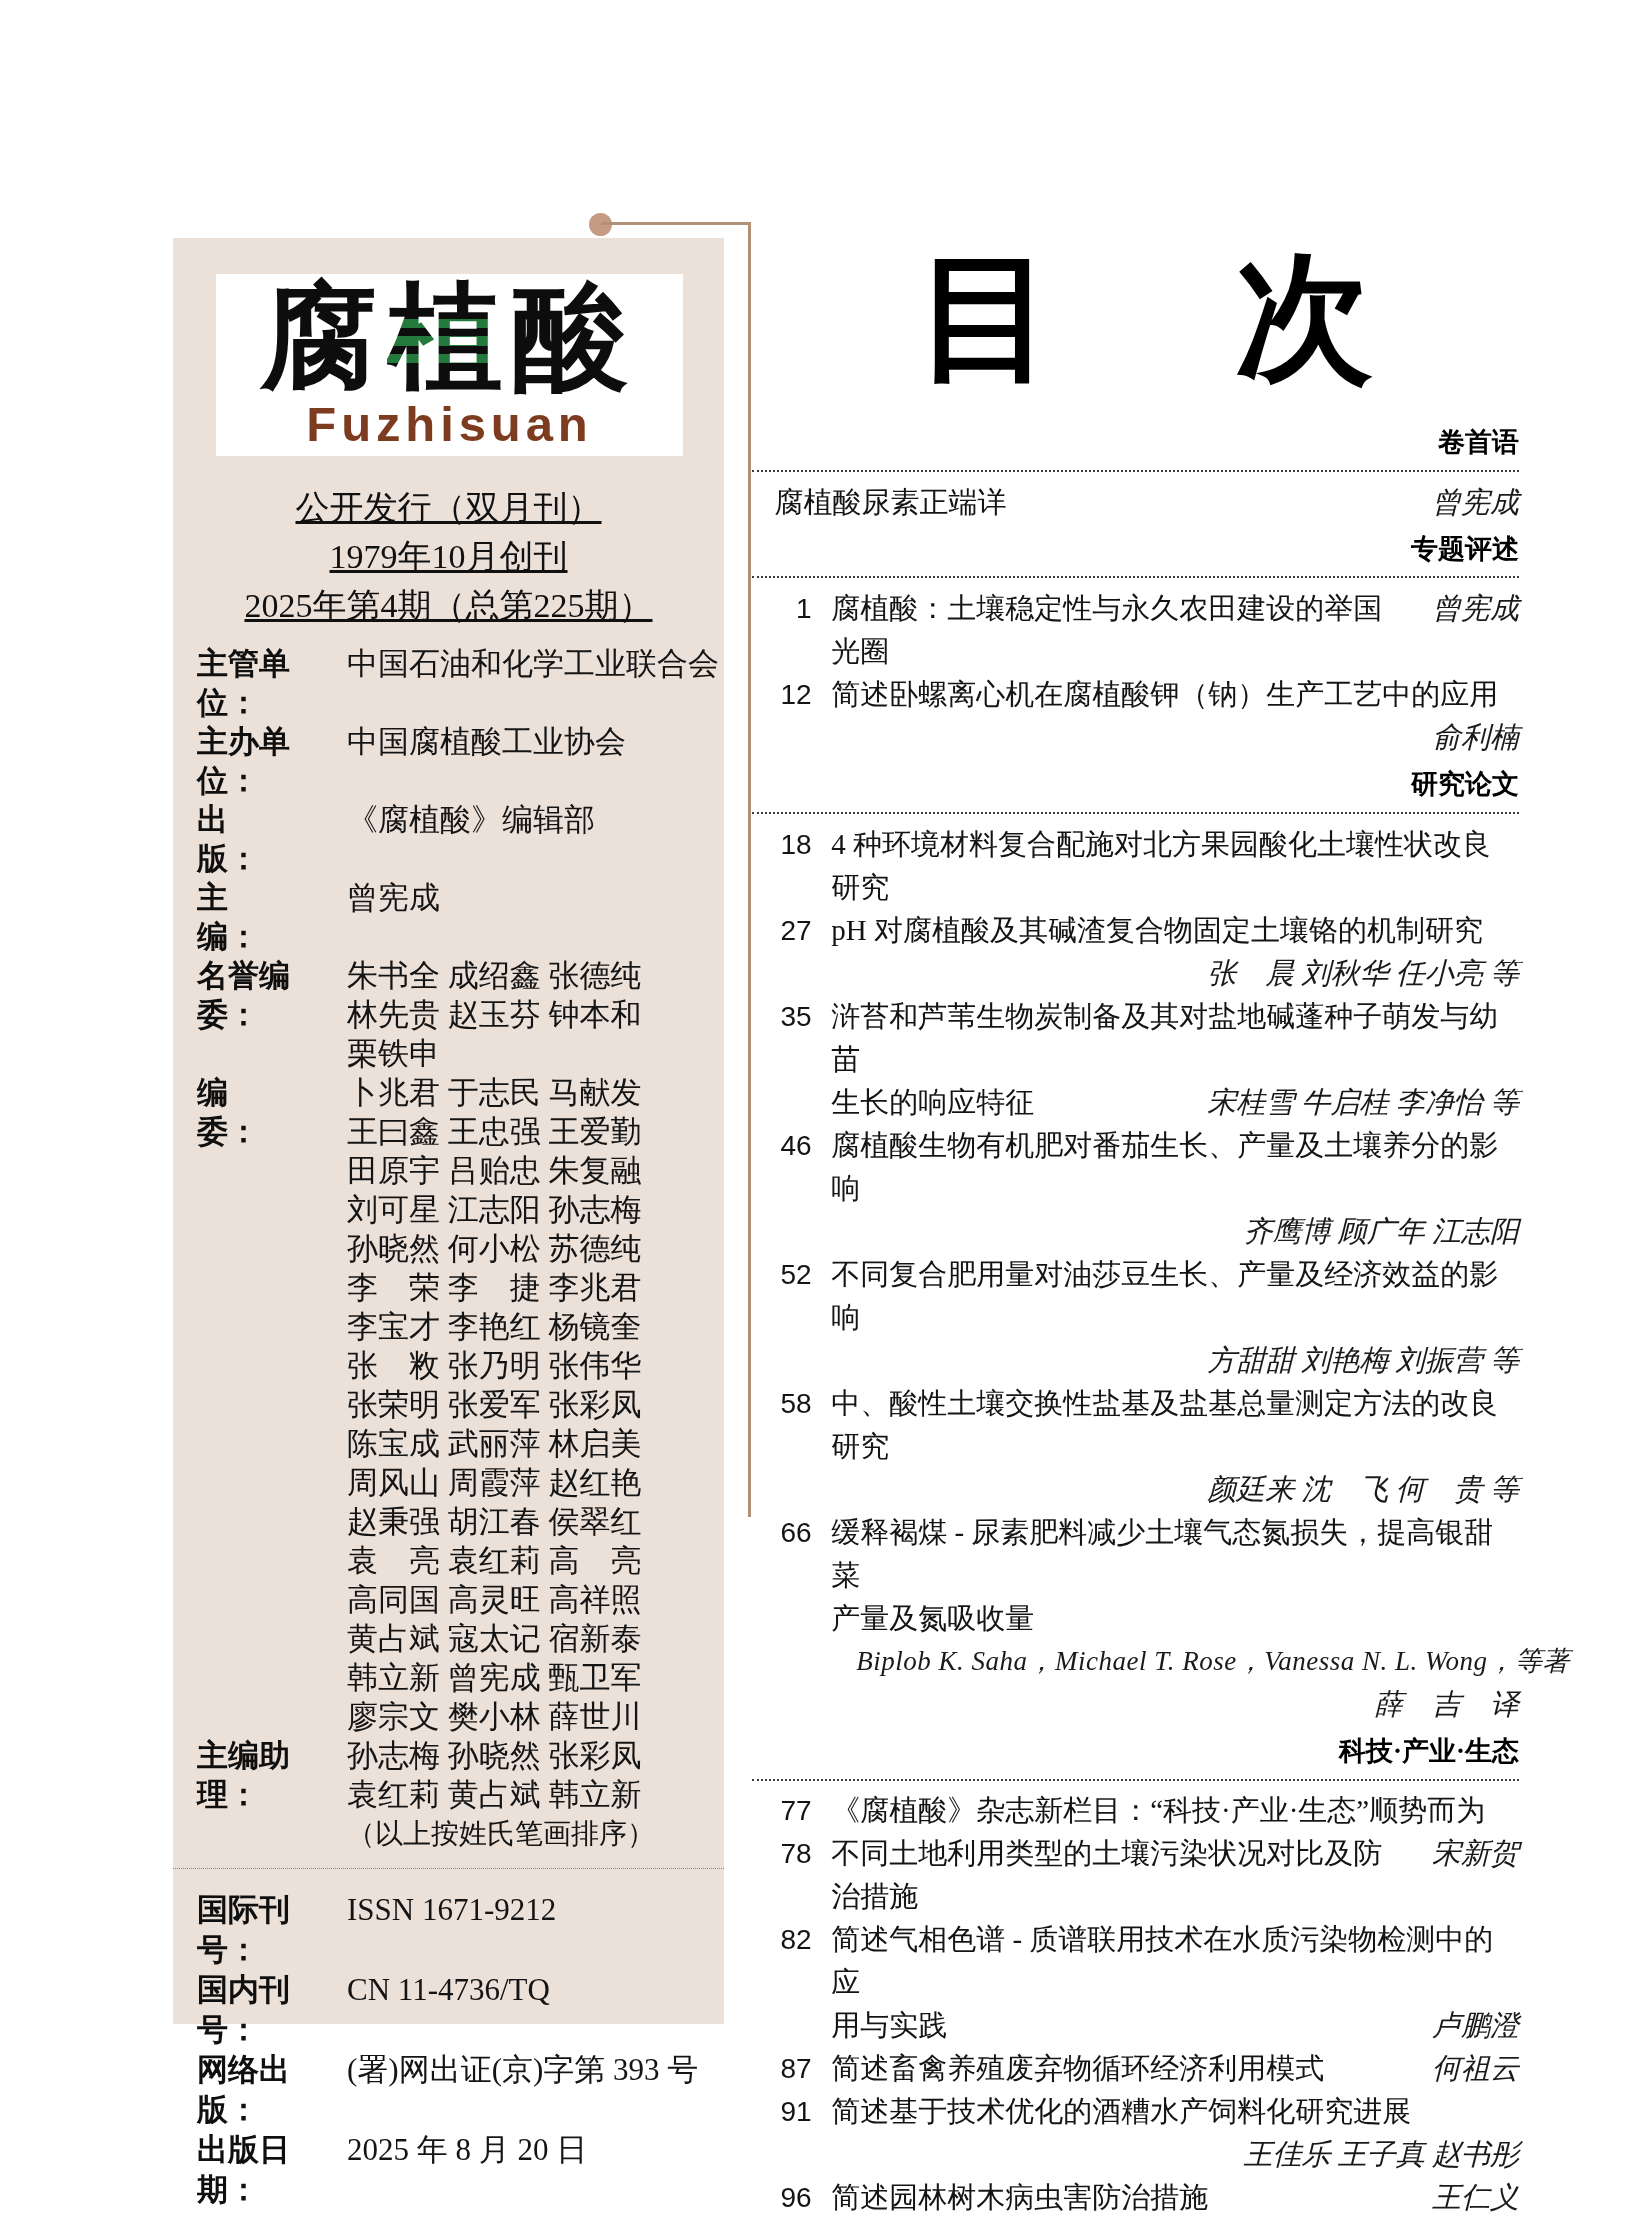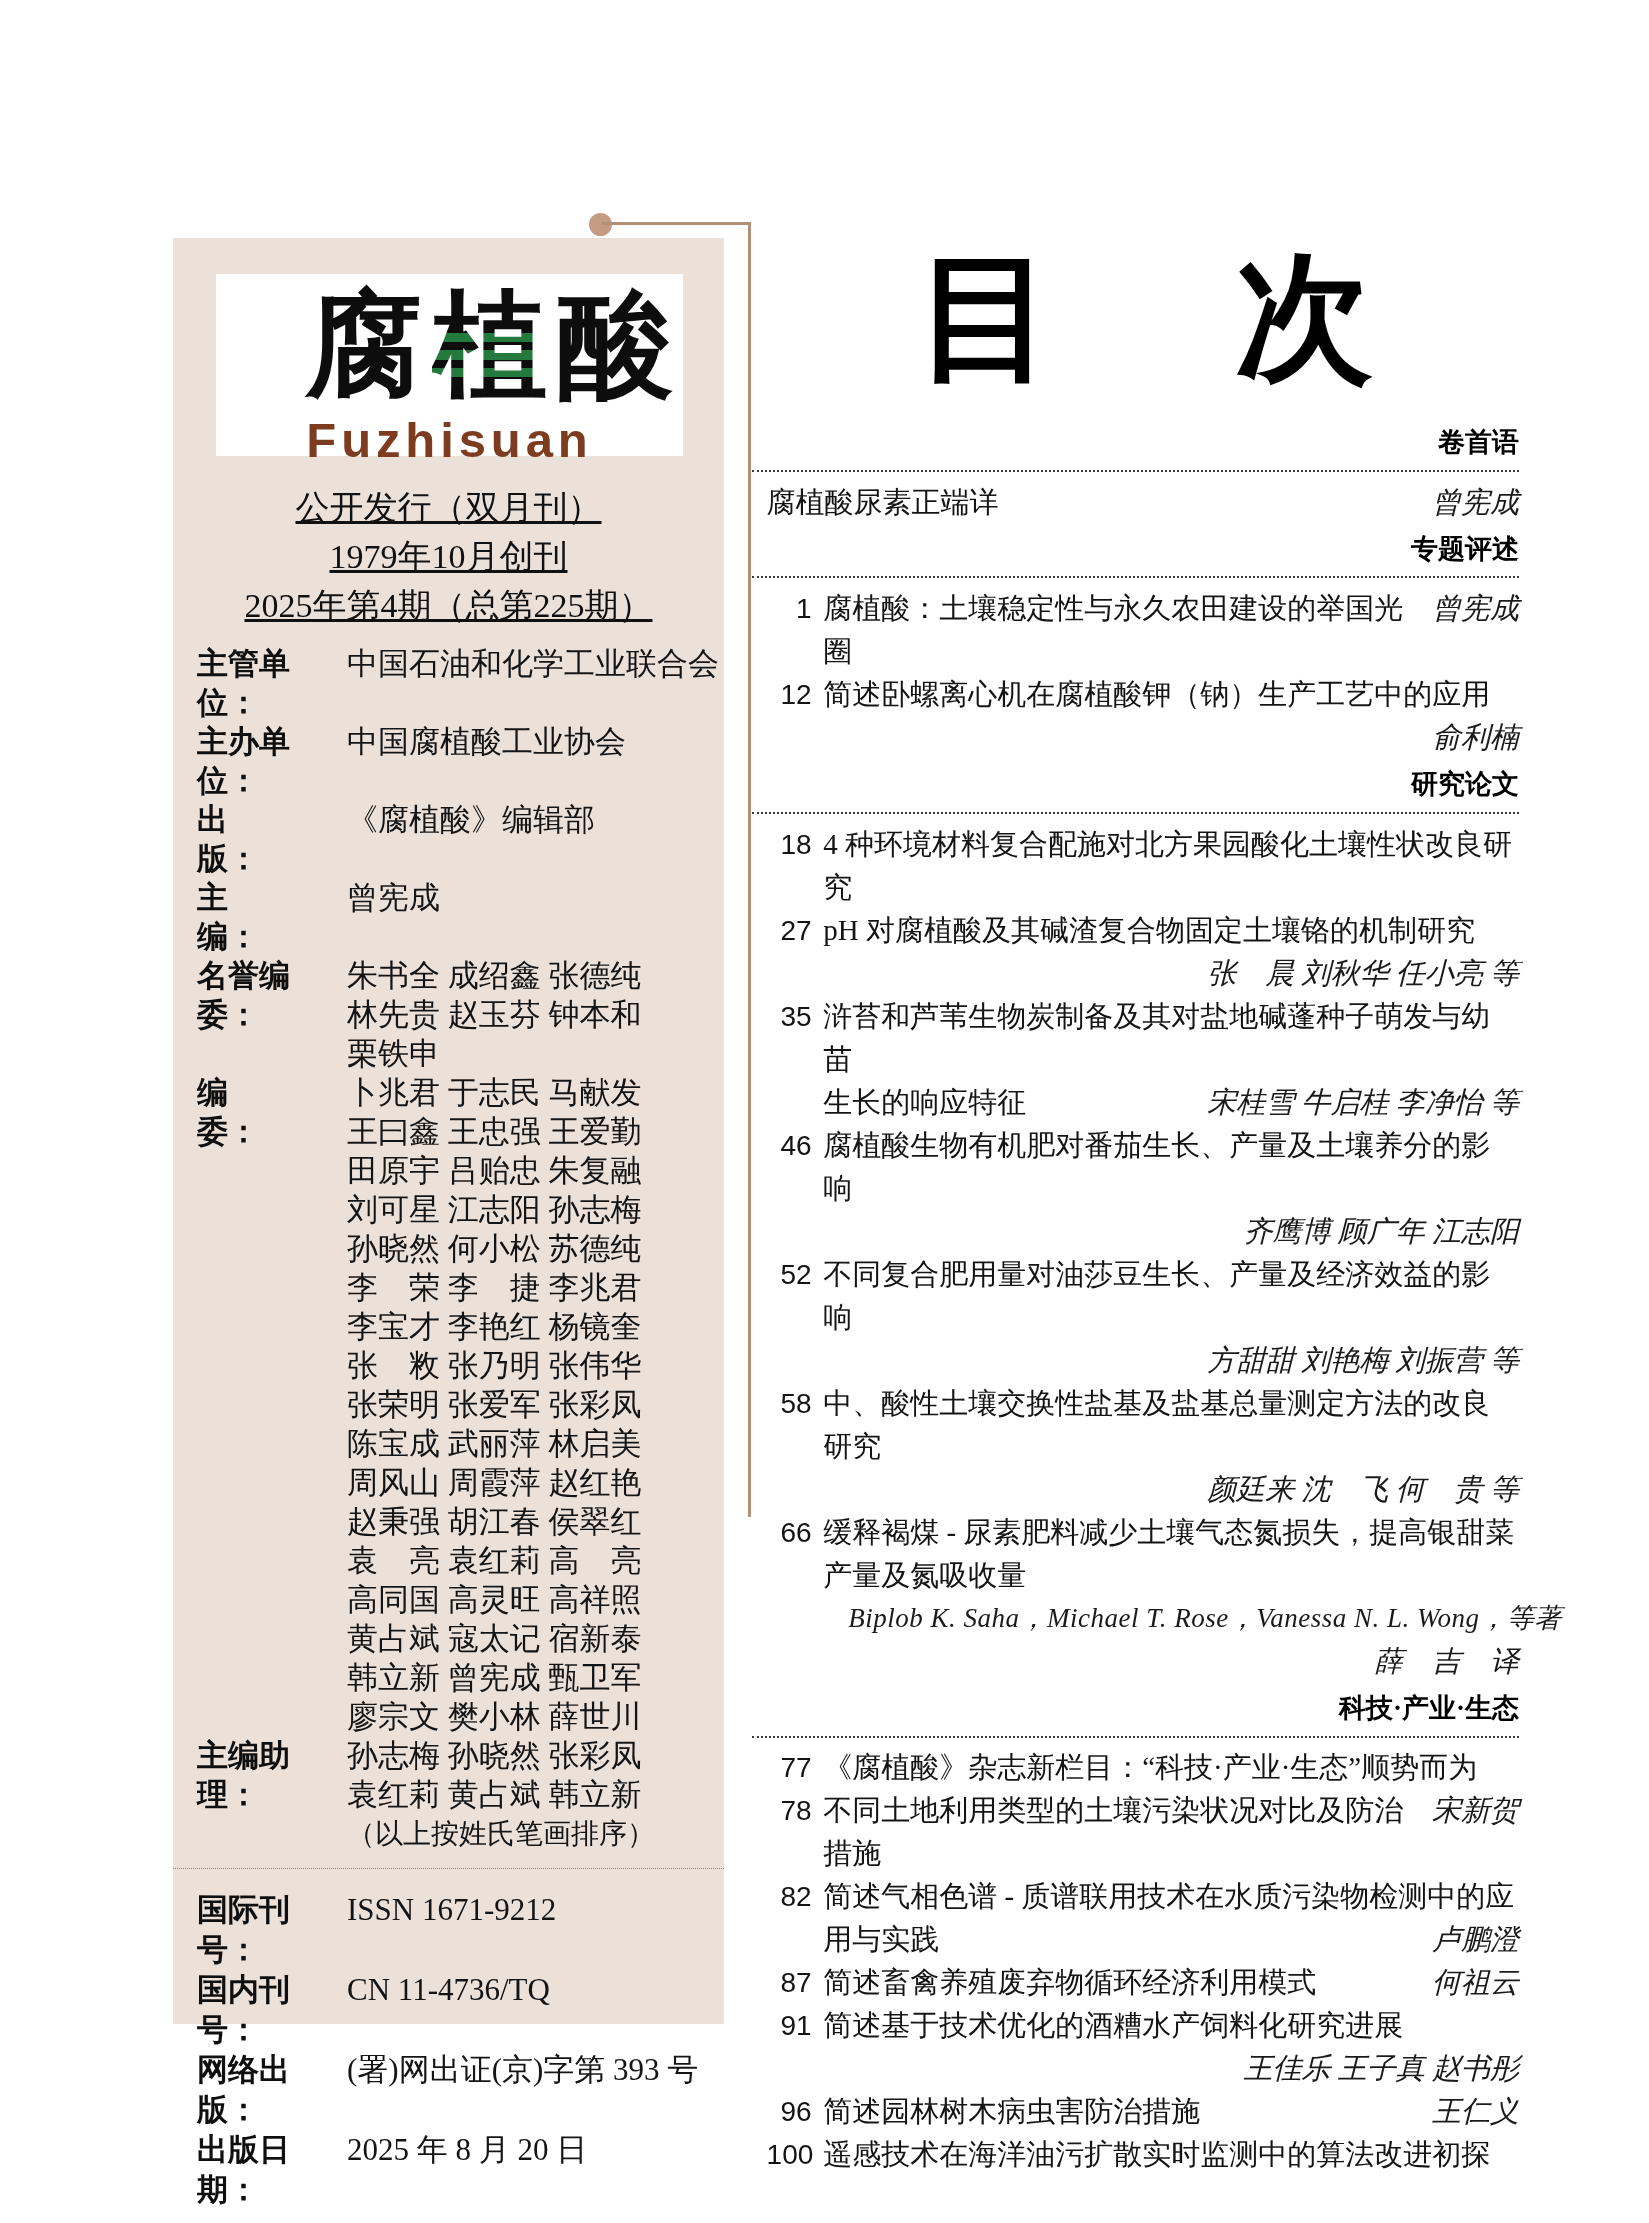--- a/index.html
+++ b/index.html
@@ -10,22 +10,22 @@
   
   .sidebar{
     position:absolute;left:173px;top:238px;width:551px;height:1786px;
     background:#ece1d9;
   }
   .logo-box{
     position:absolute;left:43px;top:36px;width:467px;height:182px;background:#ffffff;
     text-align:center;
   }
   .logo-cn{
-    font-family:Liberation Mono, monospace;font-weight:bold;font-size:116px;
-    line-height:122px;letter-spacing:9.7px;color:#0d0d0d;margin-top:19px;white-space:nowrap;text-align:right;
+    font-family:Liberation Serif, serif;font-weight:bold;font-size:116px;
+    line-height:122px;letter-spacing:9.7px;color:#0d0d0d;margin-top:3px;white-space:nowrap;
   }
   .logo-zhi{
     background-image:linear-gradient(to bottom,
       #0d0d0d 0px,#0d0d0d 45px,#247a3d 45px,#247a3d 54px,
       #0d0d0d 54px,#0d0d0d 62px,#247a3d 62px,#247a3d 72px,
       #0d0d0d 72px,#0d0d0d 80px,#247a3d 80px,#247a3d 89px,
       #0d0d0d 89px,#0d0d0d 100%);
     -webkit-background-clip:text;background-clip:text;color:transparent;
   }
   .logo-en{
@@ -54,21 +54,21 @@
   .toc{position:absolute;left:752px;top:417px;width:767px;}
   .sec-heading{
     font-size:27px;line-height:50px;font-weight:bold;color:#000000;padding-left:14.6px;text-align:right;
   }
   .dotrule{border-top:2.9px dotted #3b3b3b;margin:2.9px 0 8.7px 0;height:0;}
   .toc-row{display:flex;align-items:baseline;padding-left:14.6px;font-size:29px;line-height:43px;}
   .toc-num{
     width:45px;flex:none;text-align:right;margin-right:11.6px;
     font-family:"Liberation Sans", sans-serif;font-size:28px;
   }
-  .toc-text{flex:0 1 auto;}
+  .toc-text{flex:0 1 auto;margin-left:8px;}
   .toc-author{
     margin-left:auto;padding-left:25px;white-space:nowrap;font-style:italic;font-size:29px;color:#1a1a1a;
   }
   .toc-author.latin{font-size:27px;letter-spacing:0.5px;}
 </style>
 </head>
 <body>
 
 <div class="sidebar">
   <div class="logo-box">

